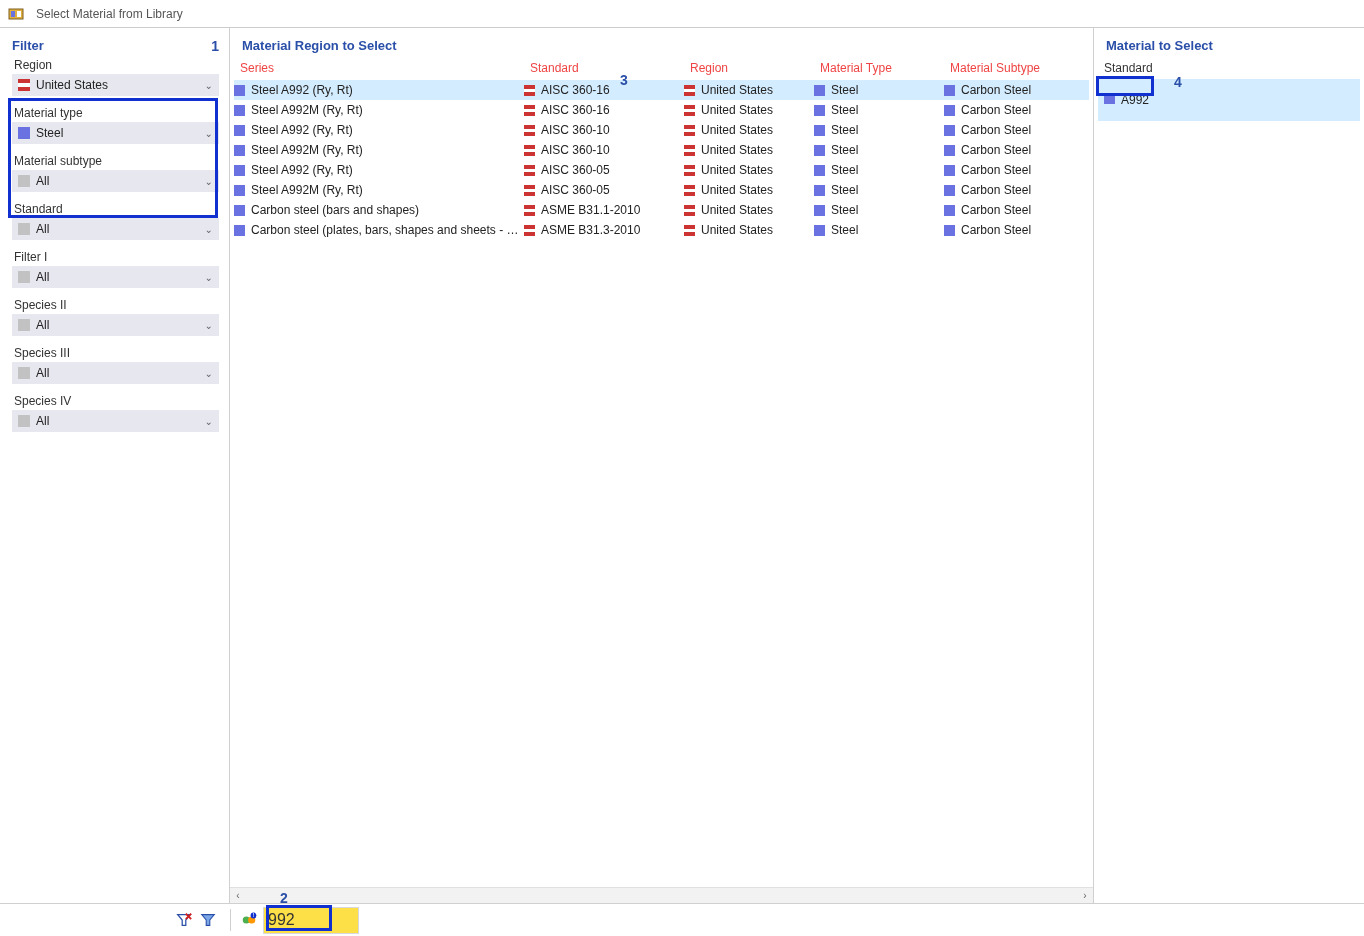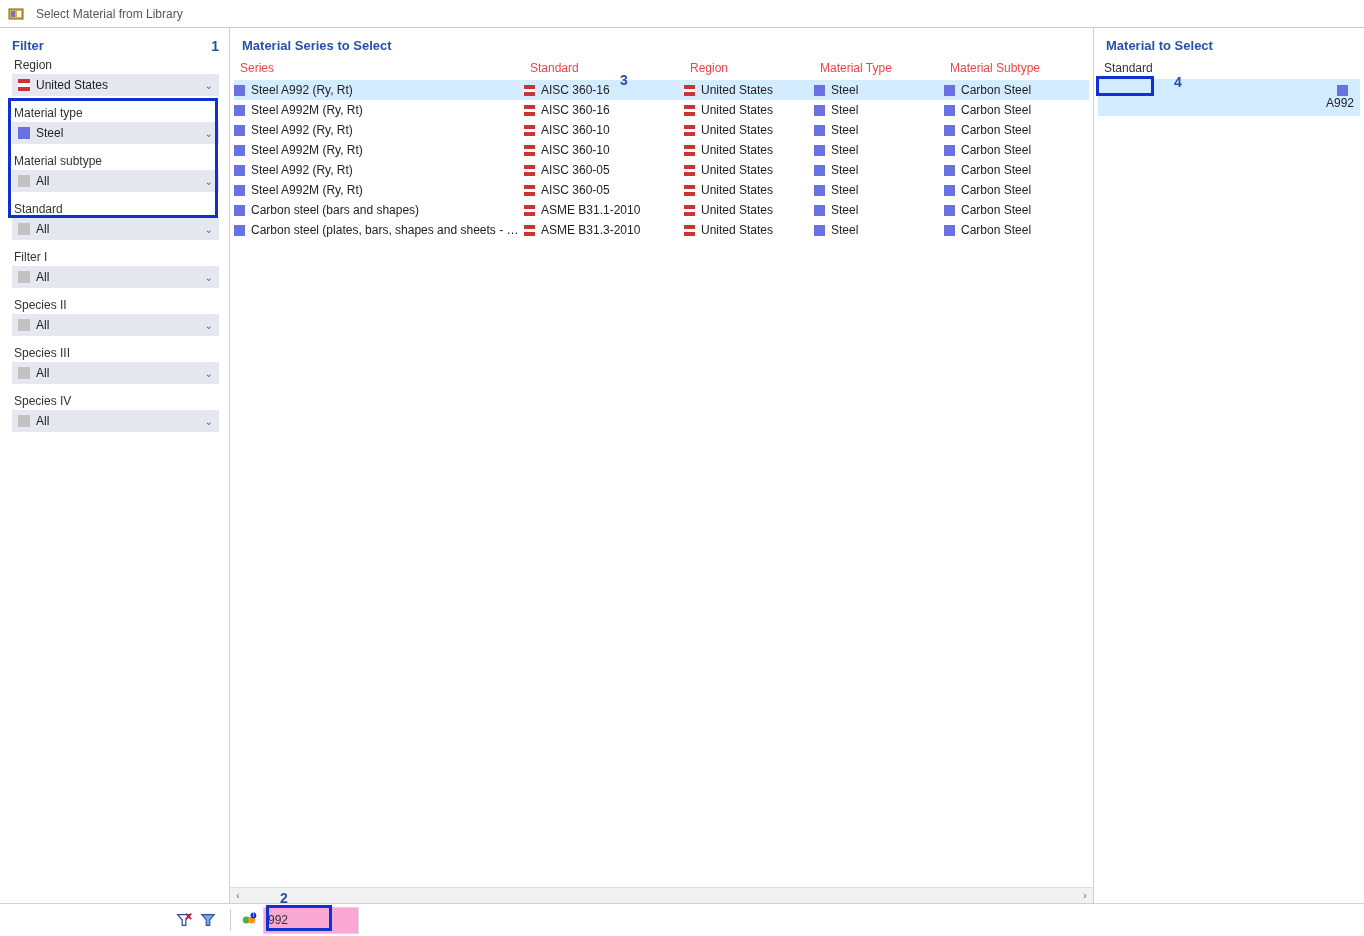--- a/index.html
+++ b/index.html
@@ -156,49 +156,48 @@
   }
   .mat-list {
     padding: 0 4px;
   }
   .mat-header {
     padding: 4px 6px;
     color:#333;
   }
   .mat-row {
     display:flex;
-    align-items:flex-end;
-    padding:6px 6px;
+    align-items:flex-start;
+    padding:14px 6px;
     cursor:pointer;
-    flex-direction:column;
   }
   .mat-row.selected { background:#d4ecff; }
   
   .status-bar {
     height: 32px;
     display:flex;
     align-items:center;
     padding: 0 6px;
   }
   .status-left-spacer { width: 168px; }
   .tool-icon {
     width:20px; height:20px;
     display:inline-flex; align-items:center; justify-content:center;
     margin-right:4px;
     cursor:pointer;
   }
   .search-field {
     width:96px;
     height:27px;
-    background:#f9a8d4;
+    background:#fde047;
     border:1px solid #d7d7df;
     padding:0 4px;
     display:flex;
     align-items:center;
-    font-size:12px;
+    font-size:16px;
     color:#333;
   }
   .status-sep {
     width:1px; height:22px; background:#d0d0d0; margin:0 8px;
   }
   
   .callout-abs { position:absolute; color:#2a4fa8; font-weight:700; font-size:14px; pointer-events:none;}
 </style>
 </head>
 <body>
@@ -286,21 +285,21 @@
             <span class="chev">⌄</span>
           </div>
         </div>
       </div>
 
     <div class="highlight-box-1" style="left:8px; top:70px; width:210px; height:120px;"></div>
   </div>
 
   <div class="series-panel" style="position:relative;">
     <div class="panel-header">
-      <span>Material Series to Select</span>
+      <span>Material Region to Select</span>
     </div>
     <div class="table-wrap">
       <table class="listing">
         <colgroup>
           <col style="width:290px">
             <col style="width:160px">
             <col style="width:130px">
             <col style="width:130px">
             <col>
         </colgroup>

